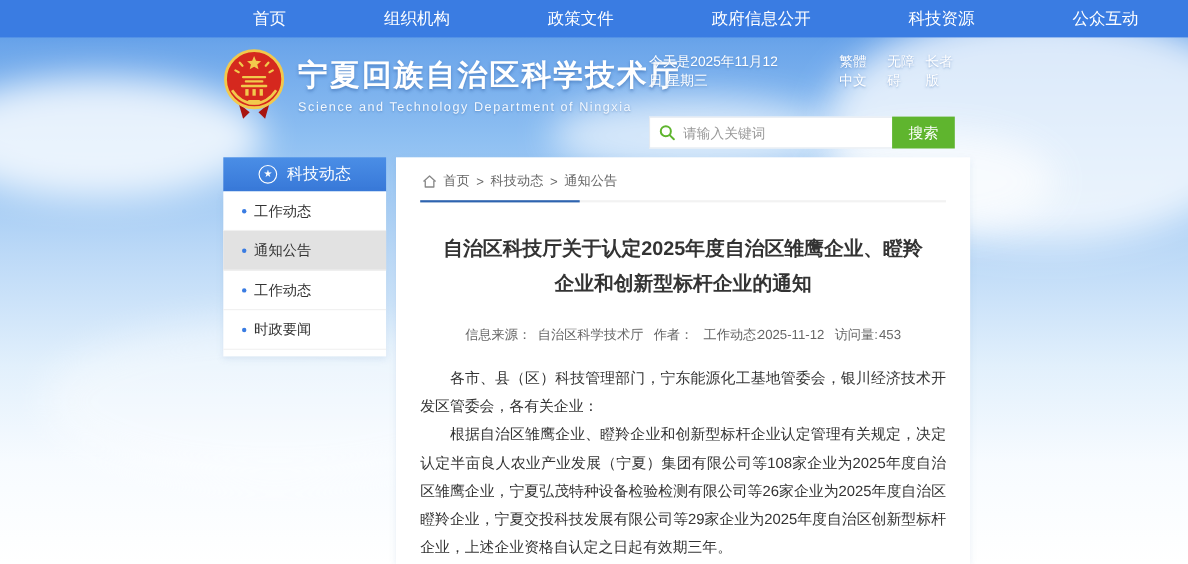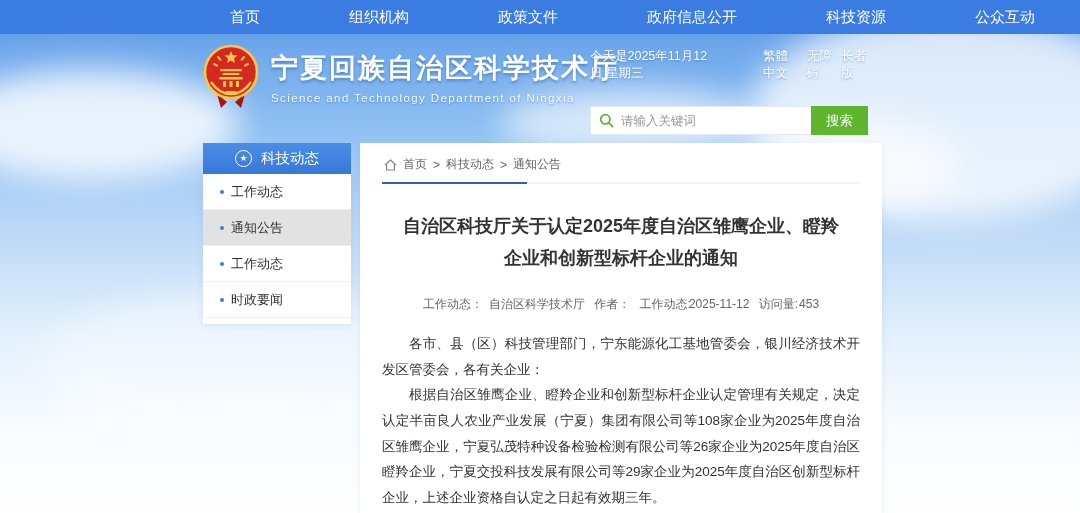--- a/index.html
+++ b/index.html
@@ -166,21 +166,21 @@
         <span>&gt;</span>
         <span class="crumb">通知公告</span>
       </div>
       <div class="divider">
         <div class="divider-accent"></div>
       </div>
 
       <h1 class="article-title">自治区科技厅关于认定2025年度自治区雏鹰企业、瞪羚企业和创新型标杆企业的通知</h1>
 
       <div class="article-meta">
-        <span>工作动态：</span><span>自治区科学技术厅</span>
+        <span>信息来源：</span><span>自治区科学技术厅</span>
         <span>作者：</span>
         <span>工作动态:</span><span style="margin-left:-5px">2025-11-12</span>
         <span>访问量:</span><span style="margin-left:-2px">453</span>
       </div>
 
       <div class="article-body">
         <p>各市、县（区）科技管理部门，宁东能源化工基地管委会，银川经济技术开发区管委会，各有关企业：</p>
         <p>根据自治区雏鹰企业、瞪羚企业和创新型标杆企业认定管理有关规定，决定认定半亩良人农业产业发展（宁夏）集团有限公司等108家企业为2025年度自治区雏鹰企业，宁夏弘茂特种设备检验检测有限公司等26家企业为2025年度自治区瞪羚企业，宁夏交投科技发展有限公司等29家企业为2025年度自治区创新型标杆企业，上述企业资格自认定之日起有效期三年。</p>
       </div>
 

